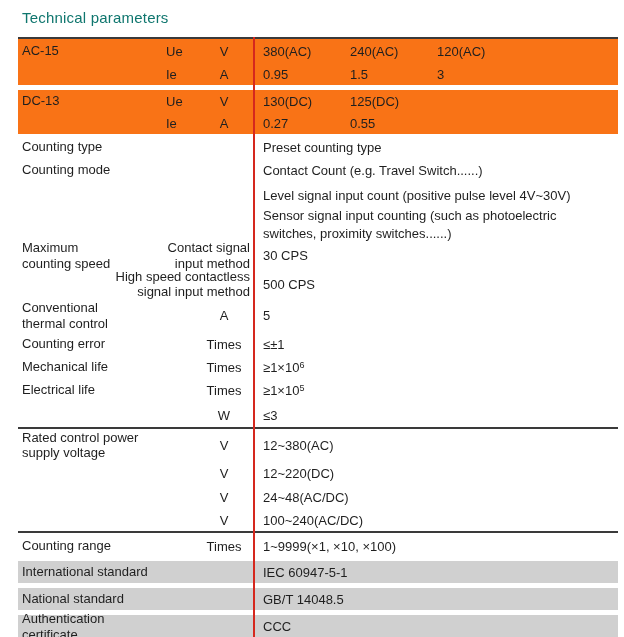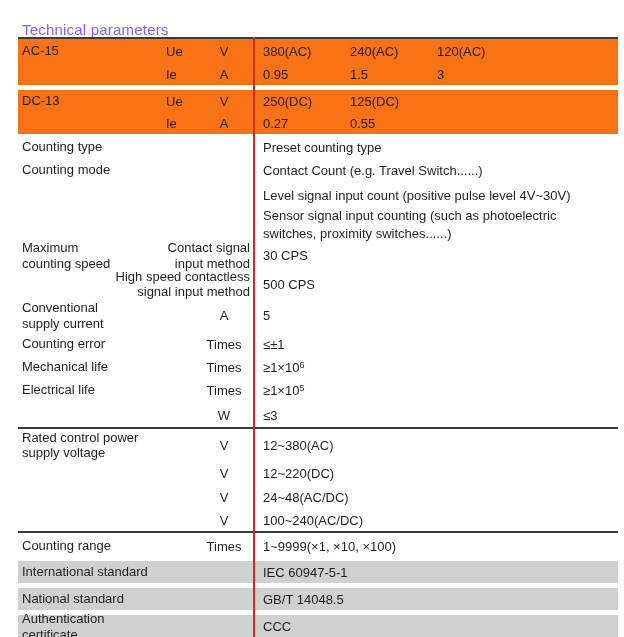--- a/index.html
+++ b/index.html
@@ -2,22 +2,22 @@
 <html><head>
 <meta charset="utf-8">
 <style>
   html,body{margin:0;padding:0;}
   body{
     width:624px;height:637px;background:#ffffff;position:relative;
     font-family:"Liberation Sans","DejaVu Sans",sans-serif;
     font-size:13px;color:#1f1f1f;overflow:hidden;
   }
   .title{
-    position:absolute;left:22px;top:21px;font-size:15px;line-height:18px;
-    color:#8b5cf6;font-weight:400;letter-spacing:0.2px;
+    position:absolute;left:22px;top:9px;font-size:15px;line-height:18px;
+    color:#0f766e;font-weight:400;letter-spacing:0.2px;
   }
   .table{position:absolute;left:18px;top:37px;width:600px;height:600px;}
   .redline{position:absolute;left:235px;top:0;width:2px;height:600px;background:#d5281e;z-index:5;}
   .hline{height:2px;background:#3a3a3a;}
   .gap3{height:3px;} .gap5{height:5px;}
   .band{background:#f97316;}
   .srow{position:relative;height:23px;}
   .srow22{position:relative;height:22px;}
   .row{position:relative;}
   .h22{height:22px;}.h23{height:23px;}.h24{height:24px;}.h25{height:25px;}
@@ -59,21 +59,21 @@
       <span class="cell val vcols"><span>0.95</span><span>1.5</span><span>3</span></span>
     </div>
   </div>
   <div class="gap5"></div>
 
   <div class="band">
     <div class="srow22">
       <span class="cell lab">DC-13</span>
       <span class="cell sub">Ue</span>
       <span class="cell unit">V</span>
-      <span class="cell val vcols"><span>250(DC)</span><span>125(DC)</span></span>
+      <span class="cell val vcols"><span>130(DC)</span><span>125(DC)</span></span>
     </div>
     <div class="srow22">
       <span class="cell sub">Ie</span>
       <span class="cell unit">A</span>
       <span class="cell val vcols"><span>0.27</span><span>0.55</span></span>
     </div>
   </div>
 
   <div class="row h25">
     <span class="cell val">Preset counting type</span>
@@ -95,21 +95,21 @@
     <span class="cell lab lab-narrow">Maximum counting speed</span>
     <span class="cell meth m1">Contact signal input method</span>
     <span class="cell val">30 CPS</span>
   </div>
   <div class="row h29">
     <span class="cell meth m2">High speed contactless signal input method</span>
     <span class="cell val">500 CPS</span>
   </div>
 
   <div class="row h34">
-    <span class="cell lab lab-narrow">Conventional supply current</span>
+    <span class="cell lab lab-narrow">Conventional thermal control</span>
     <span class="cell unit">A</span>
     <span class="cell val">5</span>
   </div>
 
   <div class="row h23">
     <span class="cell lab">Counting error</span>
     <span class="cell unit">Times</span>
     <span class="cell val">≤±1</span>
   </div>
 

